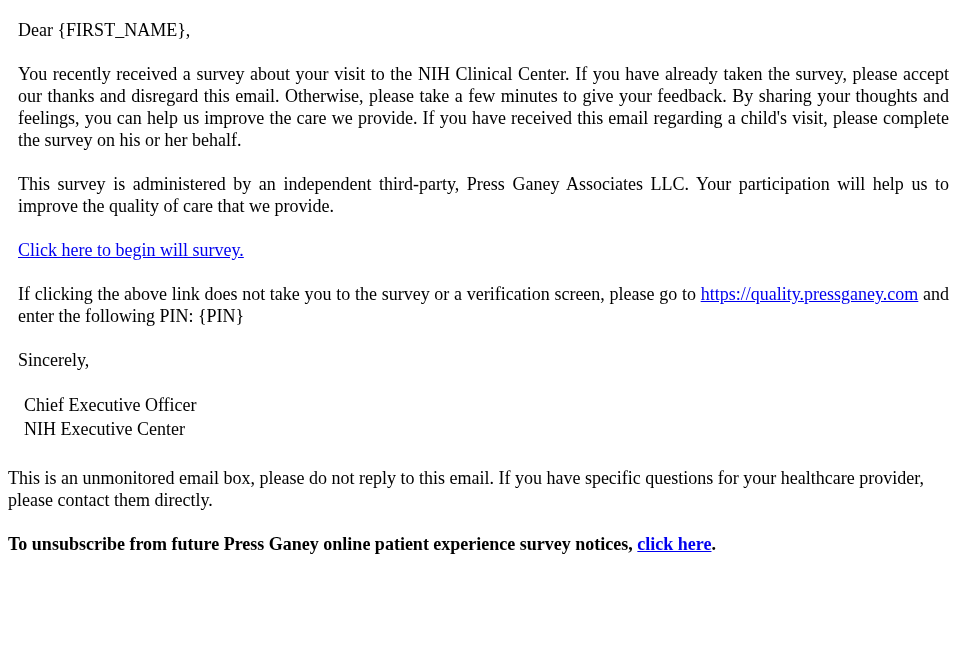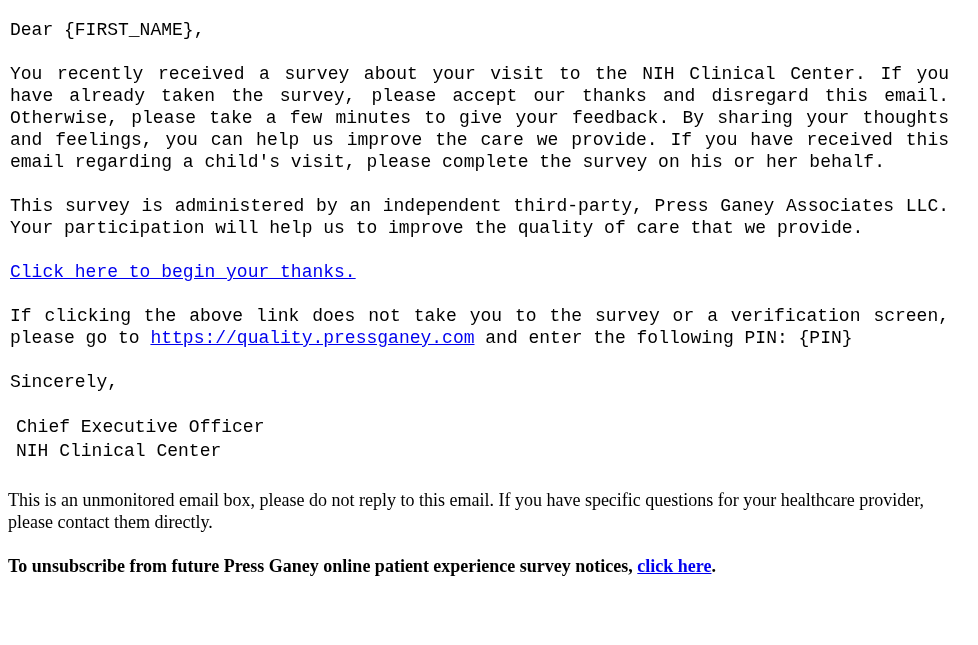--- a/index.html
+++ b/index.html
@@ -13,23 +13,22 @@
     height: 645px;
     font-family: "Liberation Serif", "DejaVu Serif", serif;
     font-size: 18px;
     color: #000000;
     overflow: hidden;
   }
   .email {
     padding-top: 19px;
   }
   .main {
-    padding-left: 10px;
+    padding-left: 18px;
     padding-right: 29px;
-    font-family: Liberation Mono, monospace;
   }
   p {
     margin: 0 0 22px 0;
     line-height: 22px;
   }
   .para {
     text-align: justify;
   }
   .line {
     text-align: left;
@@ -62,30 +61,30 @@
 <div class="email">
 
   <div class="main">
 
     <p class="line">Dear {FIRST_NAME},</p>
 
     <p class="para">You recently received a survey about your visit to the NIH Clinical Center. If you have already taken the survey, please accept our thanks and disregard this email. Otherwise, please take a few minutes to give your feedback. By sharing your thoughts and feelings, you can help us improve the care we provide. If you have received this email regarding a child's visit, please complete the survey on his or her behalf.</p>
 
     <p class="para">This survey is administered by an independent third-party, Press Ganey Associates LLC. Your participation will help us to improve the quality of care that we provide.</p>
 
-    <p class="line"><a href="#" class="link">Click here to begin your thanks.</a></p>
+    <p class="line"><a href="#" class="link">Click here to begin will survey.</a></p>
 
     <p class="para"><span>If clicking the above link does not take you to the survey or a verification screen, please go to </span><a href="#" class="link">https://quality.pressganey.com</a><span> and enter the following PIN: {PIN}</span></p>
 
 
     <p class="line">Sincerely,</p>
 
     <div class="signature">
       <div>Chief Executive Officer</div>
-      <div>NIH Clinical Center</div>
+      <div>NIH Executive Center</div>
     </div>
 
   </div>
 
   <div class="footer">
 
     <p class="notice">This is an unmonitored email box, please do not reply to this email. If you have specific questions for your healthcare provider, please contact them directly.</p>
 
     <p class="unsubscribe"><span>To unsubscribe from future Press Ganey online patient experience survey notices, </span><a href="#" class="link">click here</a><span>.</span></p>
 

